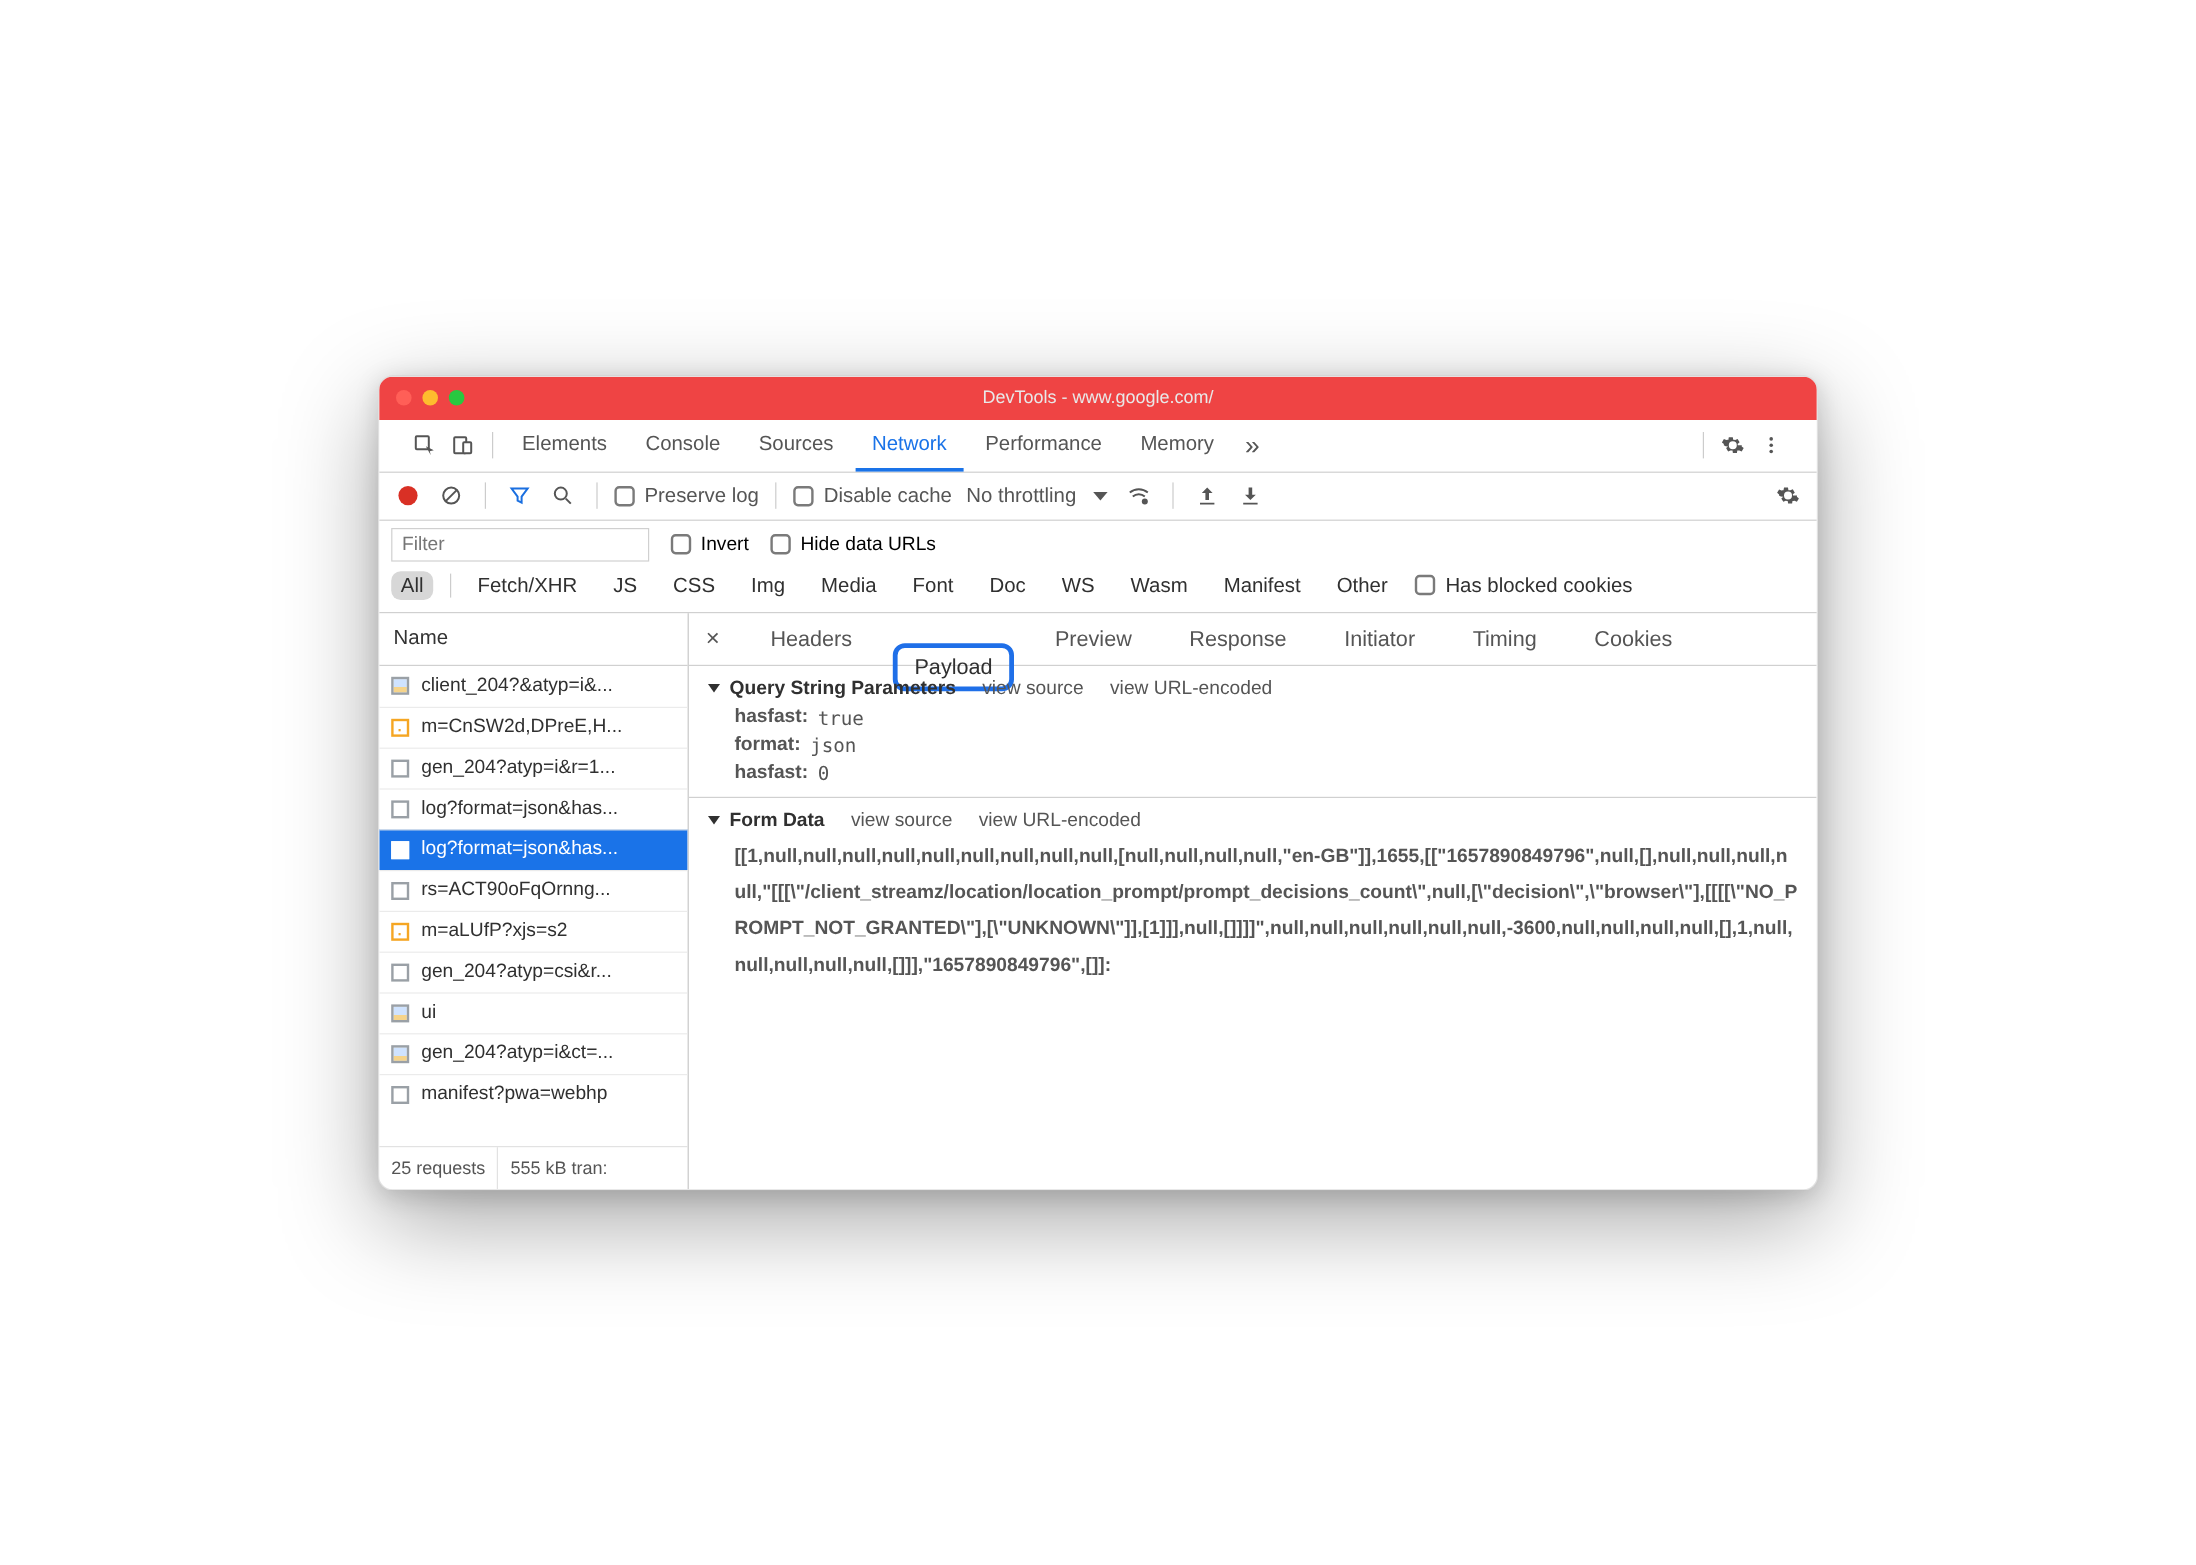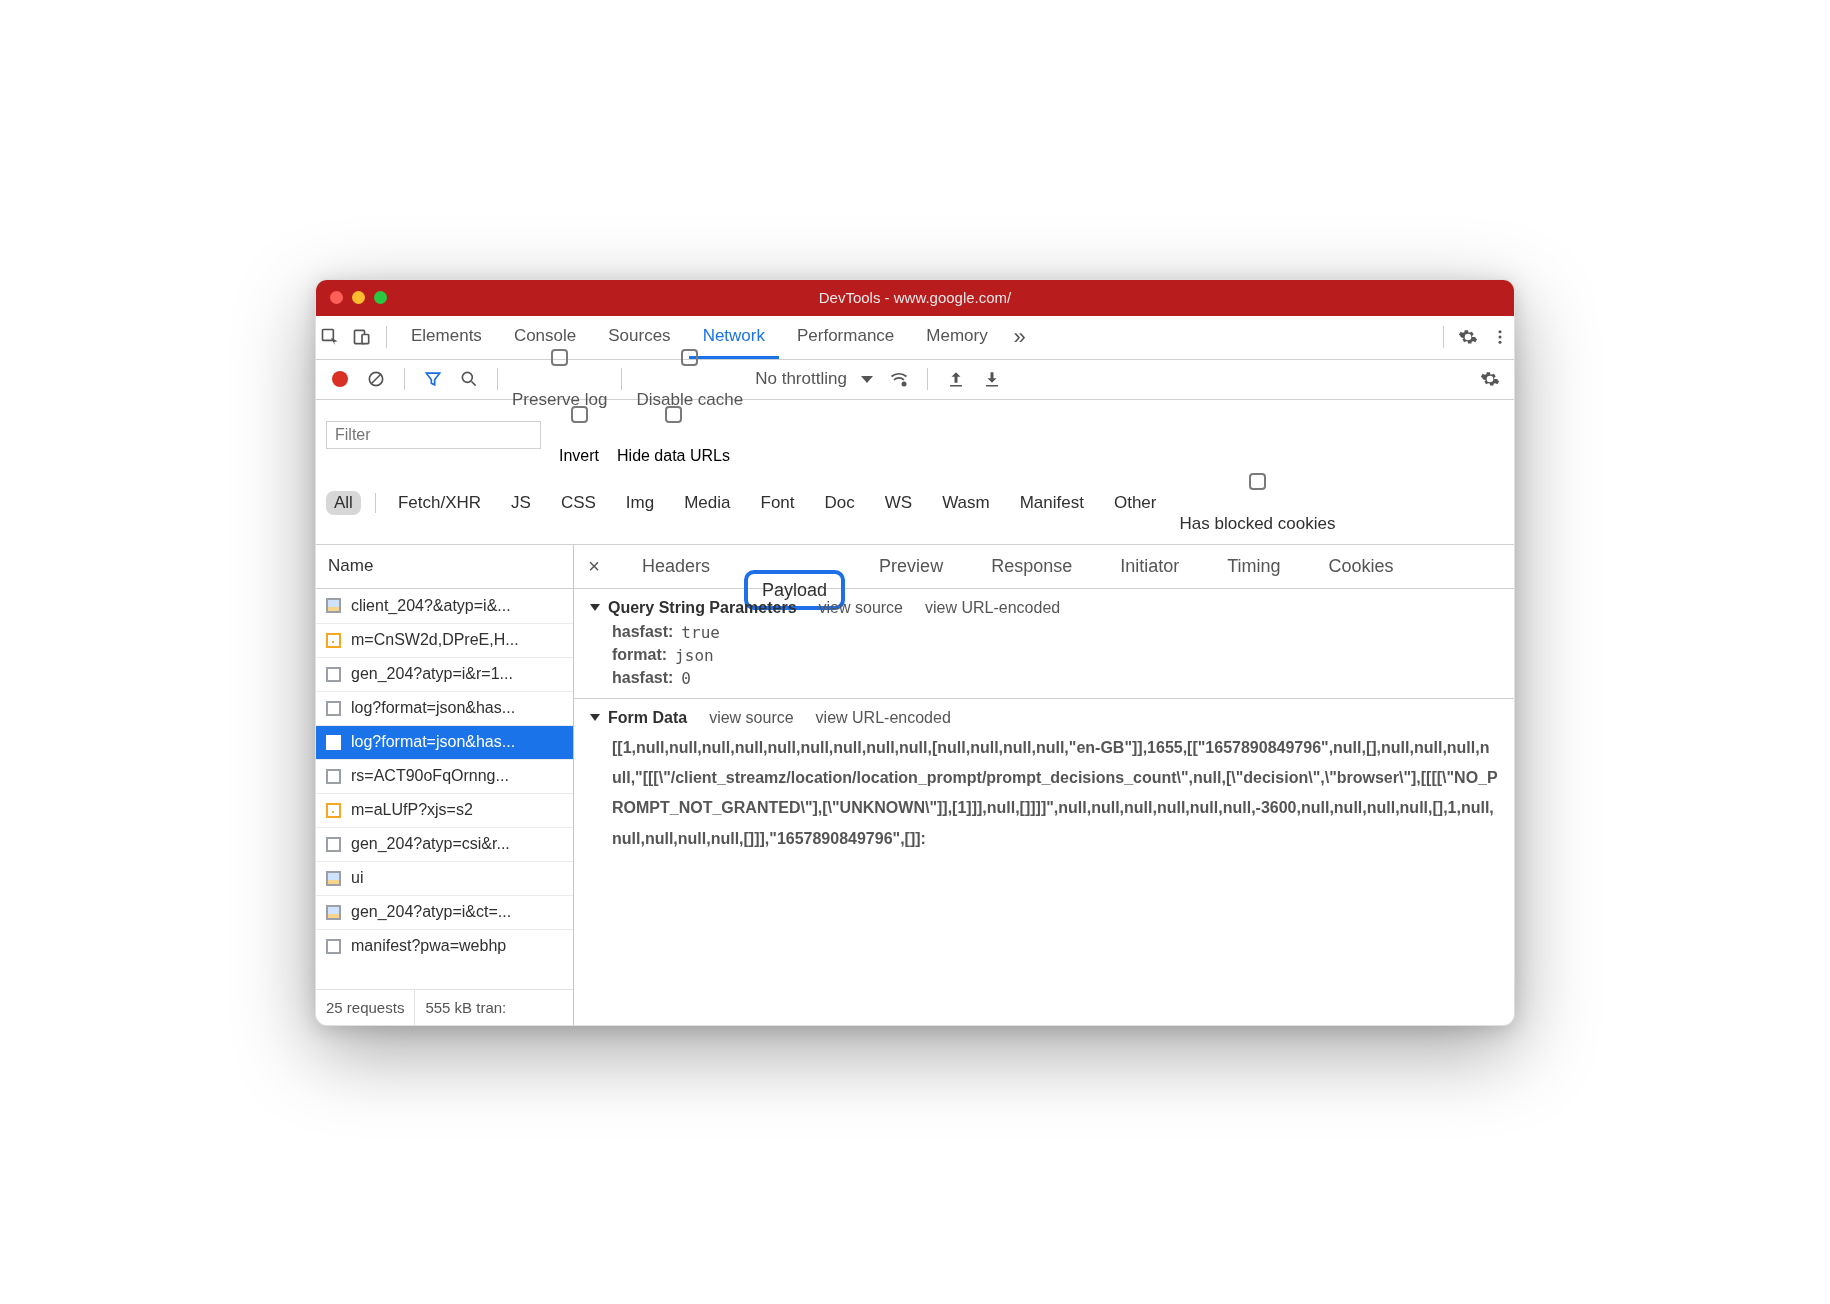--- a/index.html
+++ b/index.html
@@ -15,21 +15,21 @@
   .window {
     width: 1200px;
     border-radius: 12px;
     box-shadow: 0 25px 80px rgba(0,0,0,0.35), 0 4px 20px rgba(0,0,0,0.15);
     overflow: hidden;
     background: #fff;
     border: 1px solid rgba(0,0,0,0.12);
   }
   
   .titlebar {
-    background: #b91c1c;
+    background: #ef4444;
     height: 36px;
     display: flex;
     align-items: center;
     position: relative;
   }
   .traffic {
     display: flex;
     gap: 9px;
     margin-left: 14px;
   }
@@ -45,21 +45,21 @@
     font-size: 15px;
     font-weight: 500;
     pointer-events: none;
   }
   
   .maintabs {
     display: flex;
     align-items: center;
     height: 44px;
     border-bottom: 1px solid #d0d0d0;
-    padding: 0 0;
+    padding: 0 24px;
     gap: 4px;
     color: #555;
   }
   .icon-btn {
     width: 28px; height: 28px;
     display: inline-flex; align-items: center; justify-content: center;
     color: #555;
     cursor: pointer;
   }
   .vdiv { width: 1px; height: 22px; background: #ccc; margin: 0 6px; }
@@ -83,21 +83,21 @@
     padding: 0 10px;
     gap: 8px;
     border-bottom: 1px solid #d0d0d0;
     color: #555;
     font-size: 17px;
   }
   .record-dot {
     width: 16px; height: 16px; border-radius: 50%;
     background: #d93025;
   }
-  .cb-wrap { display: inline-flex; align-items: center; gap: 24px; flex-direction: column; }
+  .cb-wrap { display: inline-flex; align-items: center; gap: 8px; }
   .cb {
     width: 17px; height: 17px; border: 2px solid #7a7a7a; border-radius: 4px;
     display: inline-block;
   }
   .throttle-sel {
     display: inline-flex; align-items: center; gap: 14px;
     padding: 0 4px;
   }
   .tri-down {
     width: 0; height: 0;

